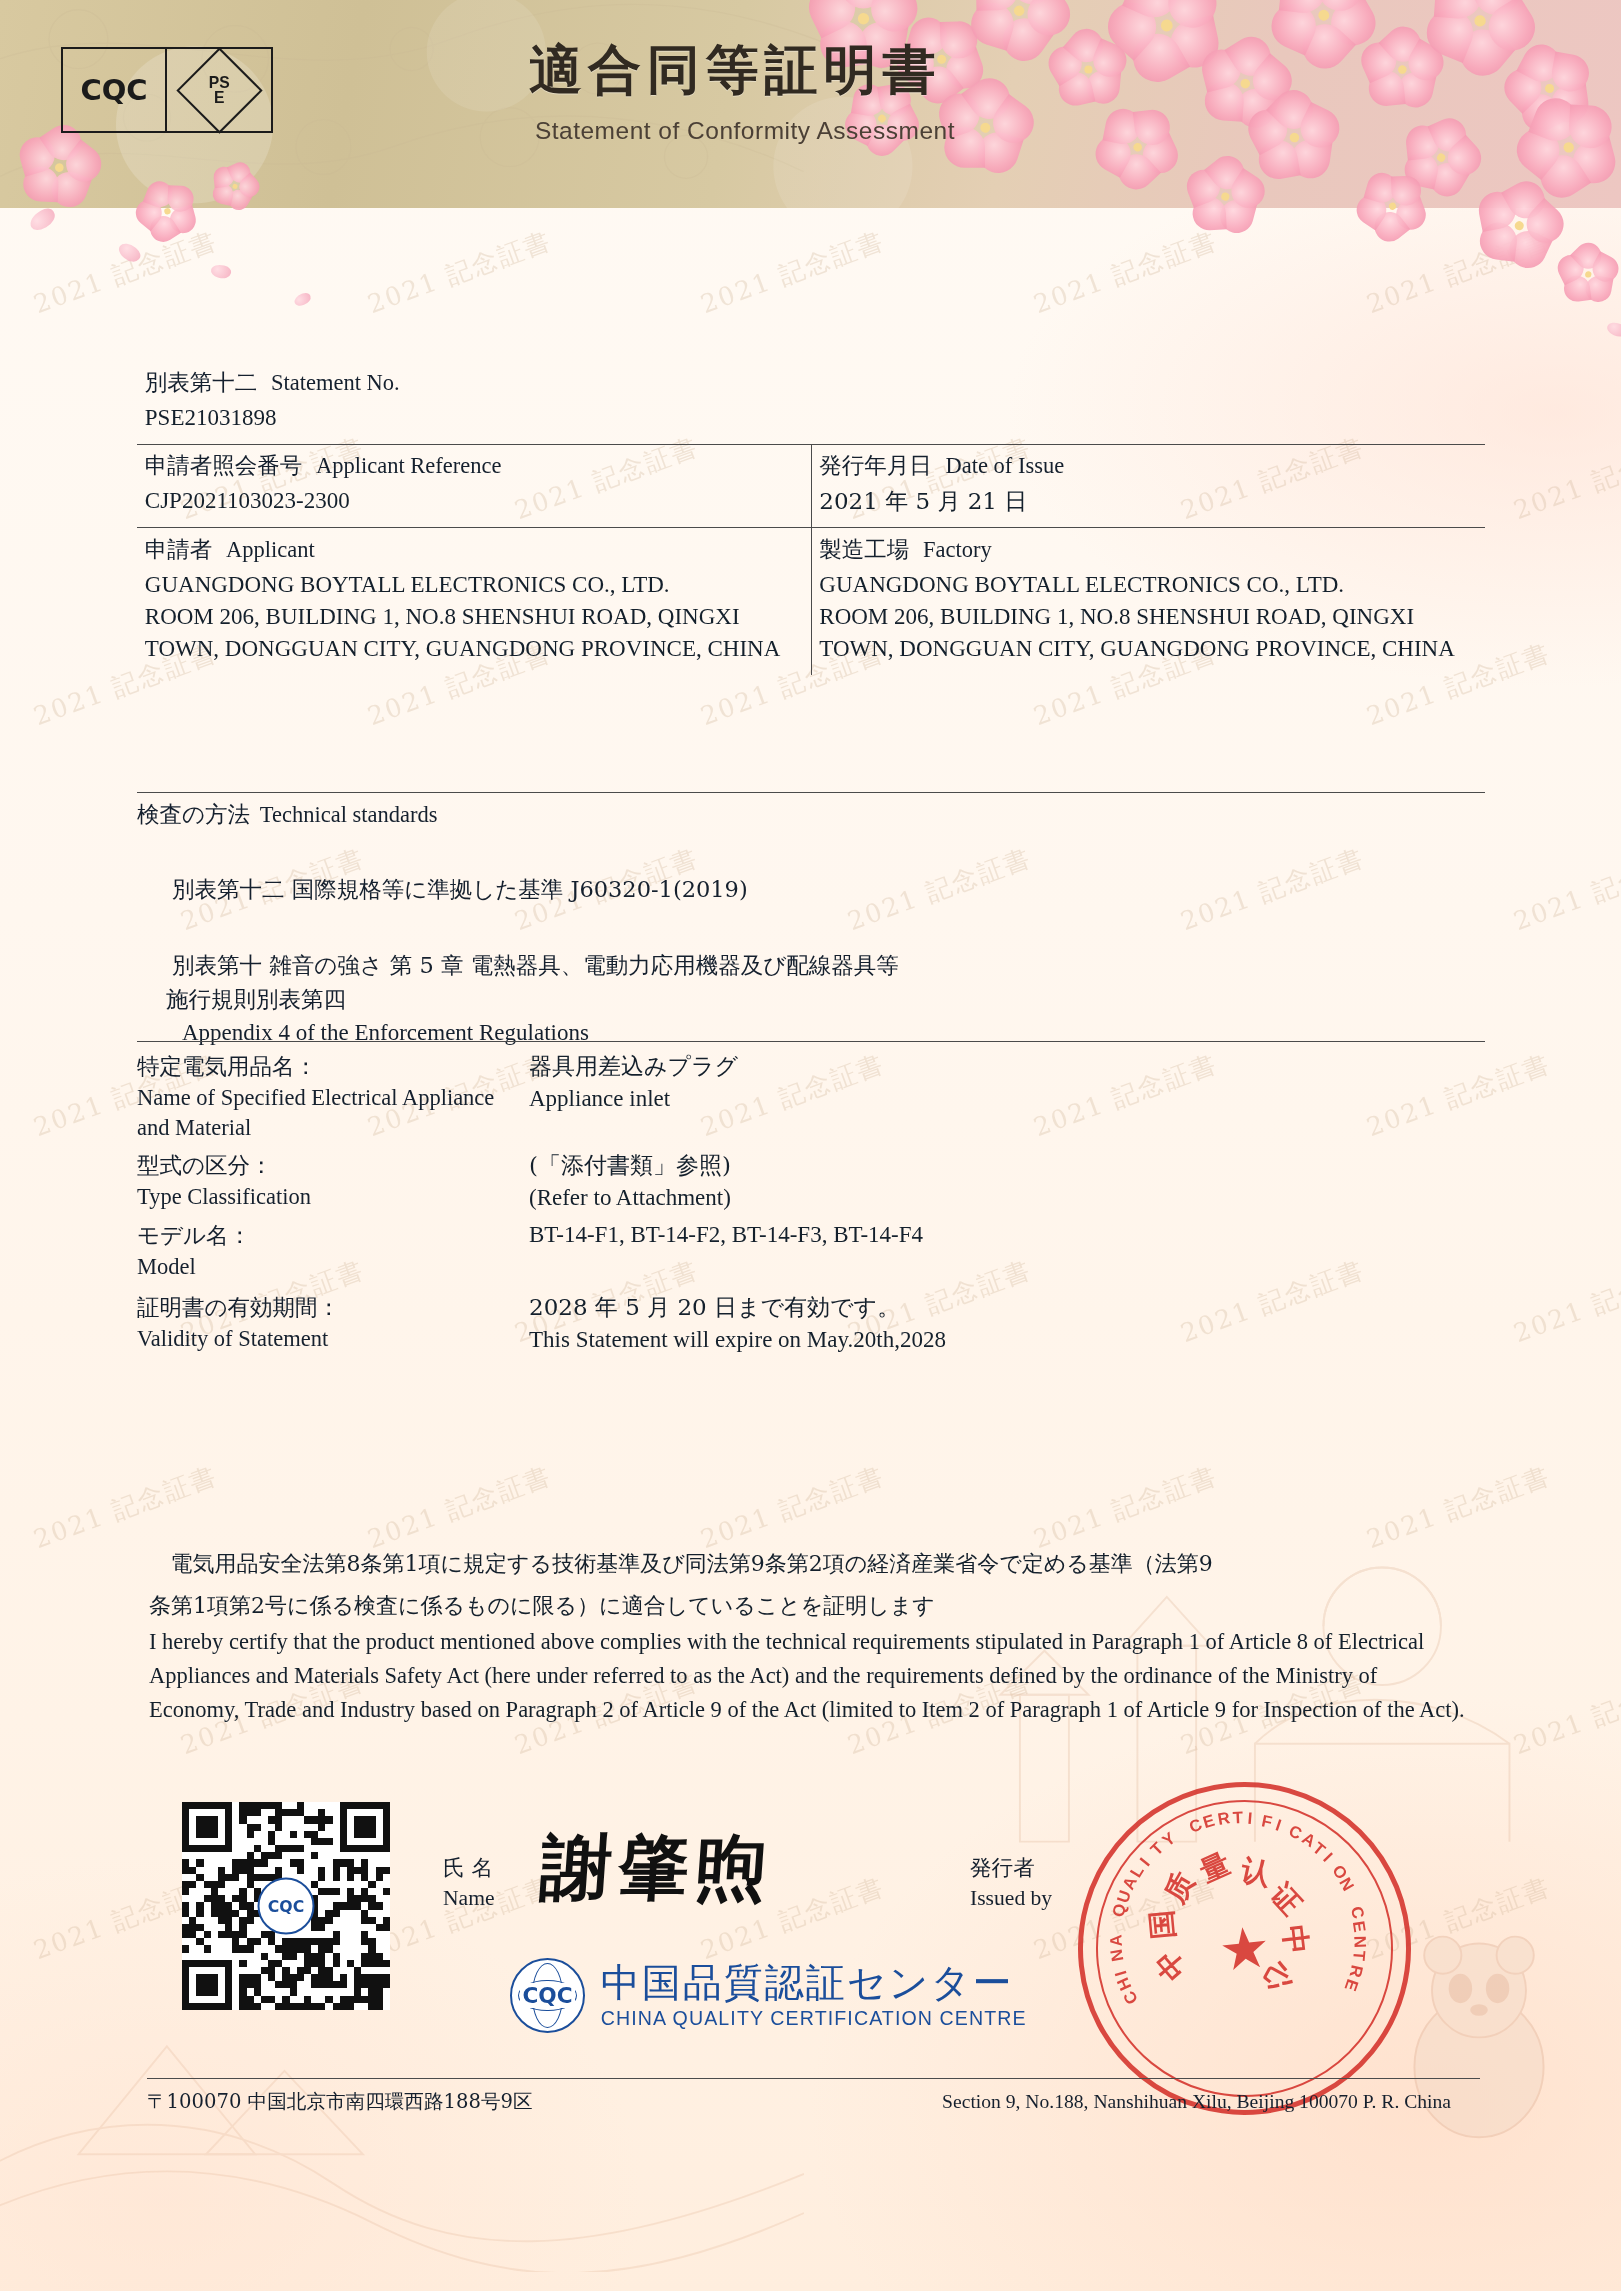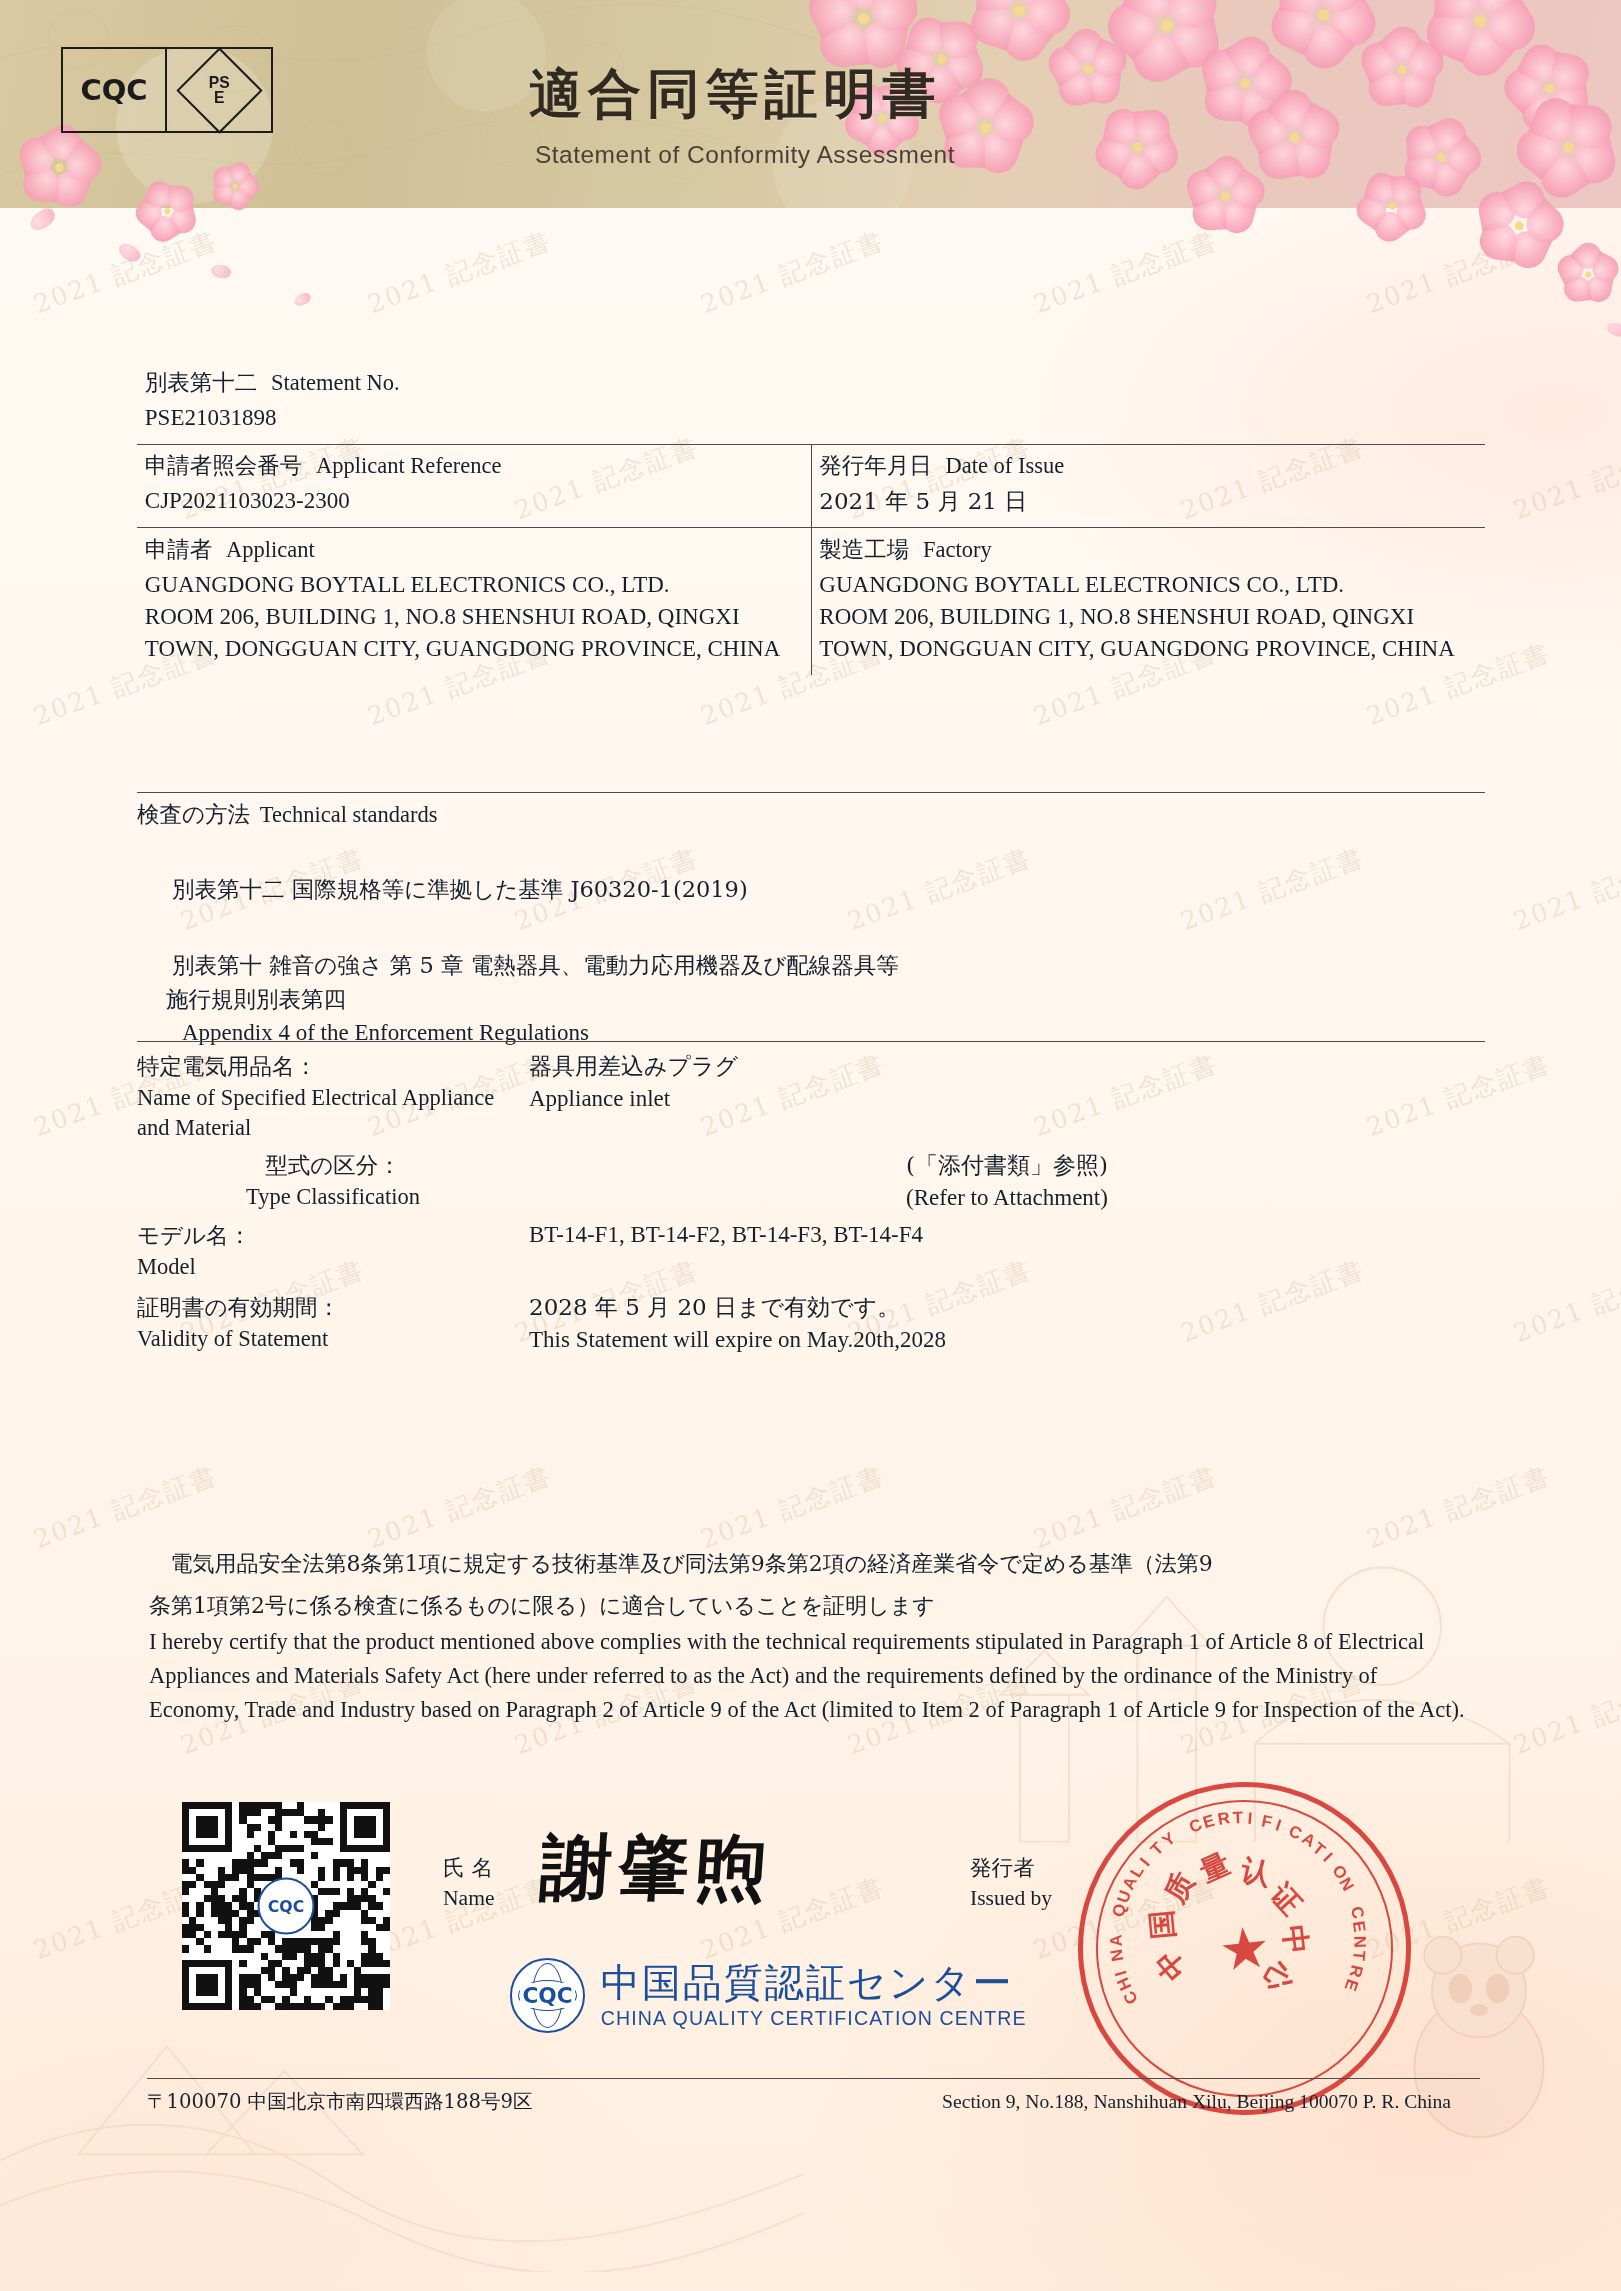--- a/index.html
+++ b/index.html
@@ -87,21 +87,20 @@
     font-weight: bold;
     text-align: center;
     color: #1b1b1b;
   }
 
   .header-title-wrap {
     position: absolute;
     left: 529px; top: 35px;
     z-index: 5;
     color: #3a3027;
-    margin-top: 24px;
   }
   .header-title {
     font-family: "DejaVu Serif", serif;
     font-size: 53px;
     letter-spacing: 5.9px;
     font-weight: 600;
     color: #312a21;
     text-shadow: 0 1px 0 rgba(255,255,255,.35);
   }
   .header-sub {
@@ -873,21 +872,21 @@
         <div class="lbl">
           <span class="jp">特定電気用品名：</span>
           <span class="en">Name of Specified Electrical Appliance and Material</span>
         </div>
         <div class="val">
           <span class="jp">器具用差込みプラグ</span>
           <span class="en">Appliance inlet</span>
         </div>
       </div>
 
-      <div class="grp" style="margin-top:5.9px;text-align:center;">
+      <div class="grp" style="margin-top:5.9px;">
         <div class="lbl">
           <span class="jp">型式の区分：</span>
           <span class="en">Type Classification</span>
         </div>
         <div class="val">
           <span class="jp">(「添付書類」参照)</span>
           <span class="en">(Refer to Attachment)</span>
         </div>
       </div>
 

